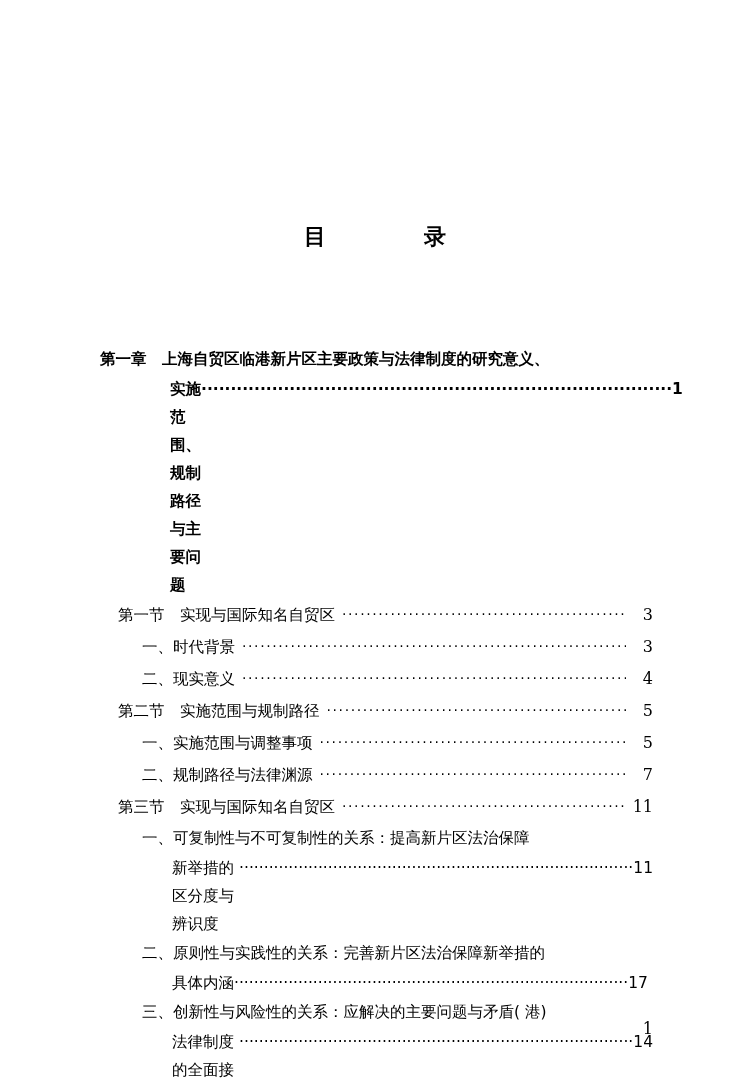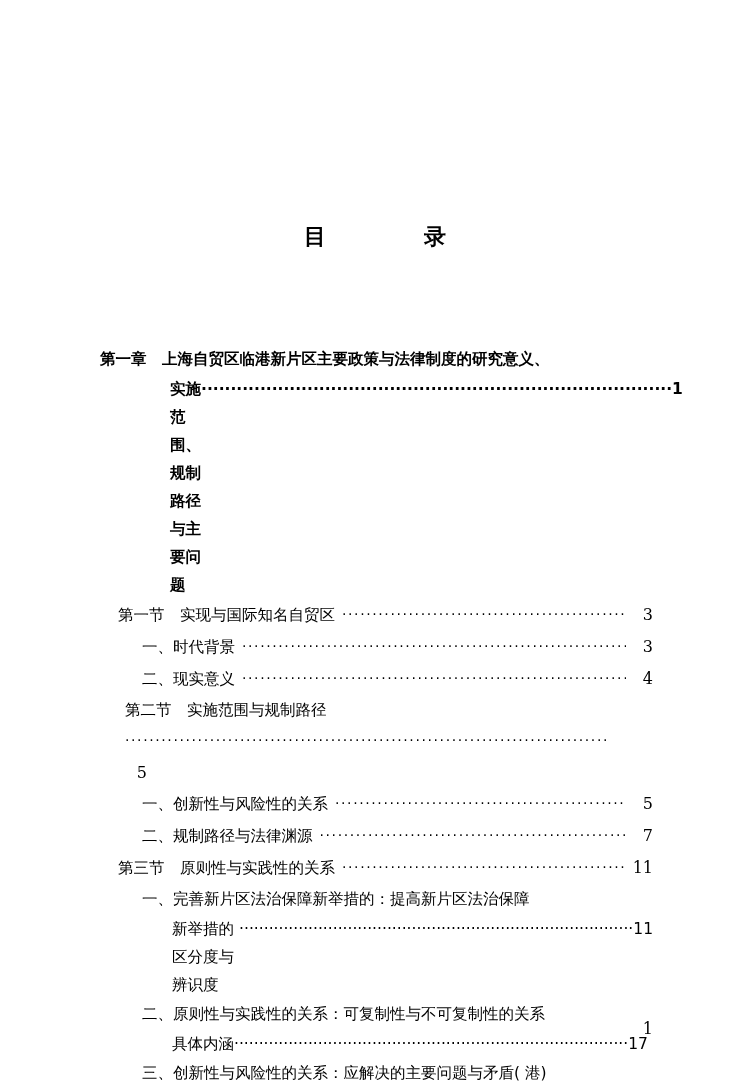--- a/index.html
+++ b/index.html
@@ -125,62 +125,62 @@
         </div>
       </div>
       <div class="entry">
         <div class="line lvl-item" style="width: 511px;">
           <span class="label">二、现实意义</span>
           <span class="dots">················································································</span>
           <span class="pagenum">4</span>
         </div>
       </div>
       <div class="entry">
-        <div class="line lvl-section" style="width: 535px; flex-direction: column;">
+        <div class="line lvl-section" style="width: 535px;">
           <span class="label">第二节　实施范围与规制路径</span>
           <span class="dots">················································································</span>
           <span class="pagenum">5</span>
         </div>
       </div>
       <div class="entry">
         <div class="line lvl-item" style="width: 511px;">
-          <span class="label">一、创新性与风险性的关系</span>
+          <span class="label">一、实施范围与调整事项</span>
           <span class="dots">················································································</span>
           <span class="pagenum">5</span>
         </div>
       </div>
       <div class="entry">
         <div class="line lvl-item" style="width: 511px;">
           <span class="label">二、规制路径与法律渊源</span>
           <span class="dots">················································································</span>
           <span class="pagenum">7</span>
         </div>
       </div>
       <div class="entry">
         <div class="line lvl-section" style="width: 535px;">
-          <span class="label">第三节　原则性与实践性的关系</span>
+          <span class="label">第三节　实现与国际知名自贸区</span>
           <span class="dots">················································································</span>
           <span class="pagenum">11</span>
         </div>
       </div>
       <div class="entry">
         <div class="line lvl-item no-dots" style="width: 511px;">
-          <span class="label">一、完善新片区法治保障新举措的：提高新片区法治保障</span>
+          <span class="label">一、可复制性与不可复制性的关系：提高新片区法治保障</span>
           <span class="dots">················································································</span>
           <span class="pagenum"></span>
         </div>
         <div class="cont cont-item" style="width: 481px;">
           <span class="label">新举措的区分度与辨识度</span>
           <span class="dots">················································································</span>
           <span class="pagenum">11</span>
         </div>
       </div>
       <div class="entry">
         <div class="line lvl-item no-dots" style="width: 511px;">
-          <span class="label">二、原则性与实践性的关系：可复制性与不可复制性的关系</span>
+          <span class="label">二、原则性与实践性的关系：完善新片区法治保障新举措的</span>
           <span class="dots">················································································</span>
           <span class="pagenum"></span>
         </div>
         <div class="cont cont-item" style="width: 481px; text-align: right;">
           <span class="label">具体内涵</span>
           <span class="dots">················································································</span>
           <span class="pagenum">17</span>
         </div>
       </div>
       <div class="entry">

